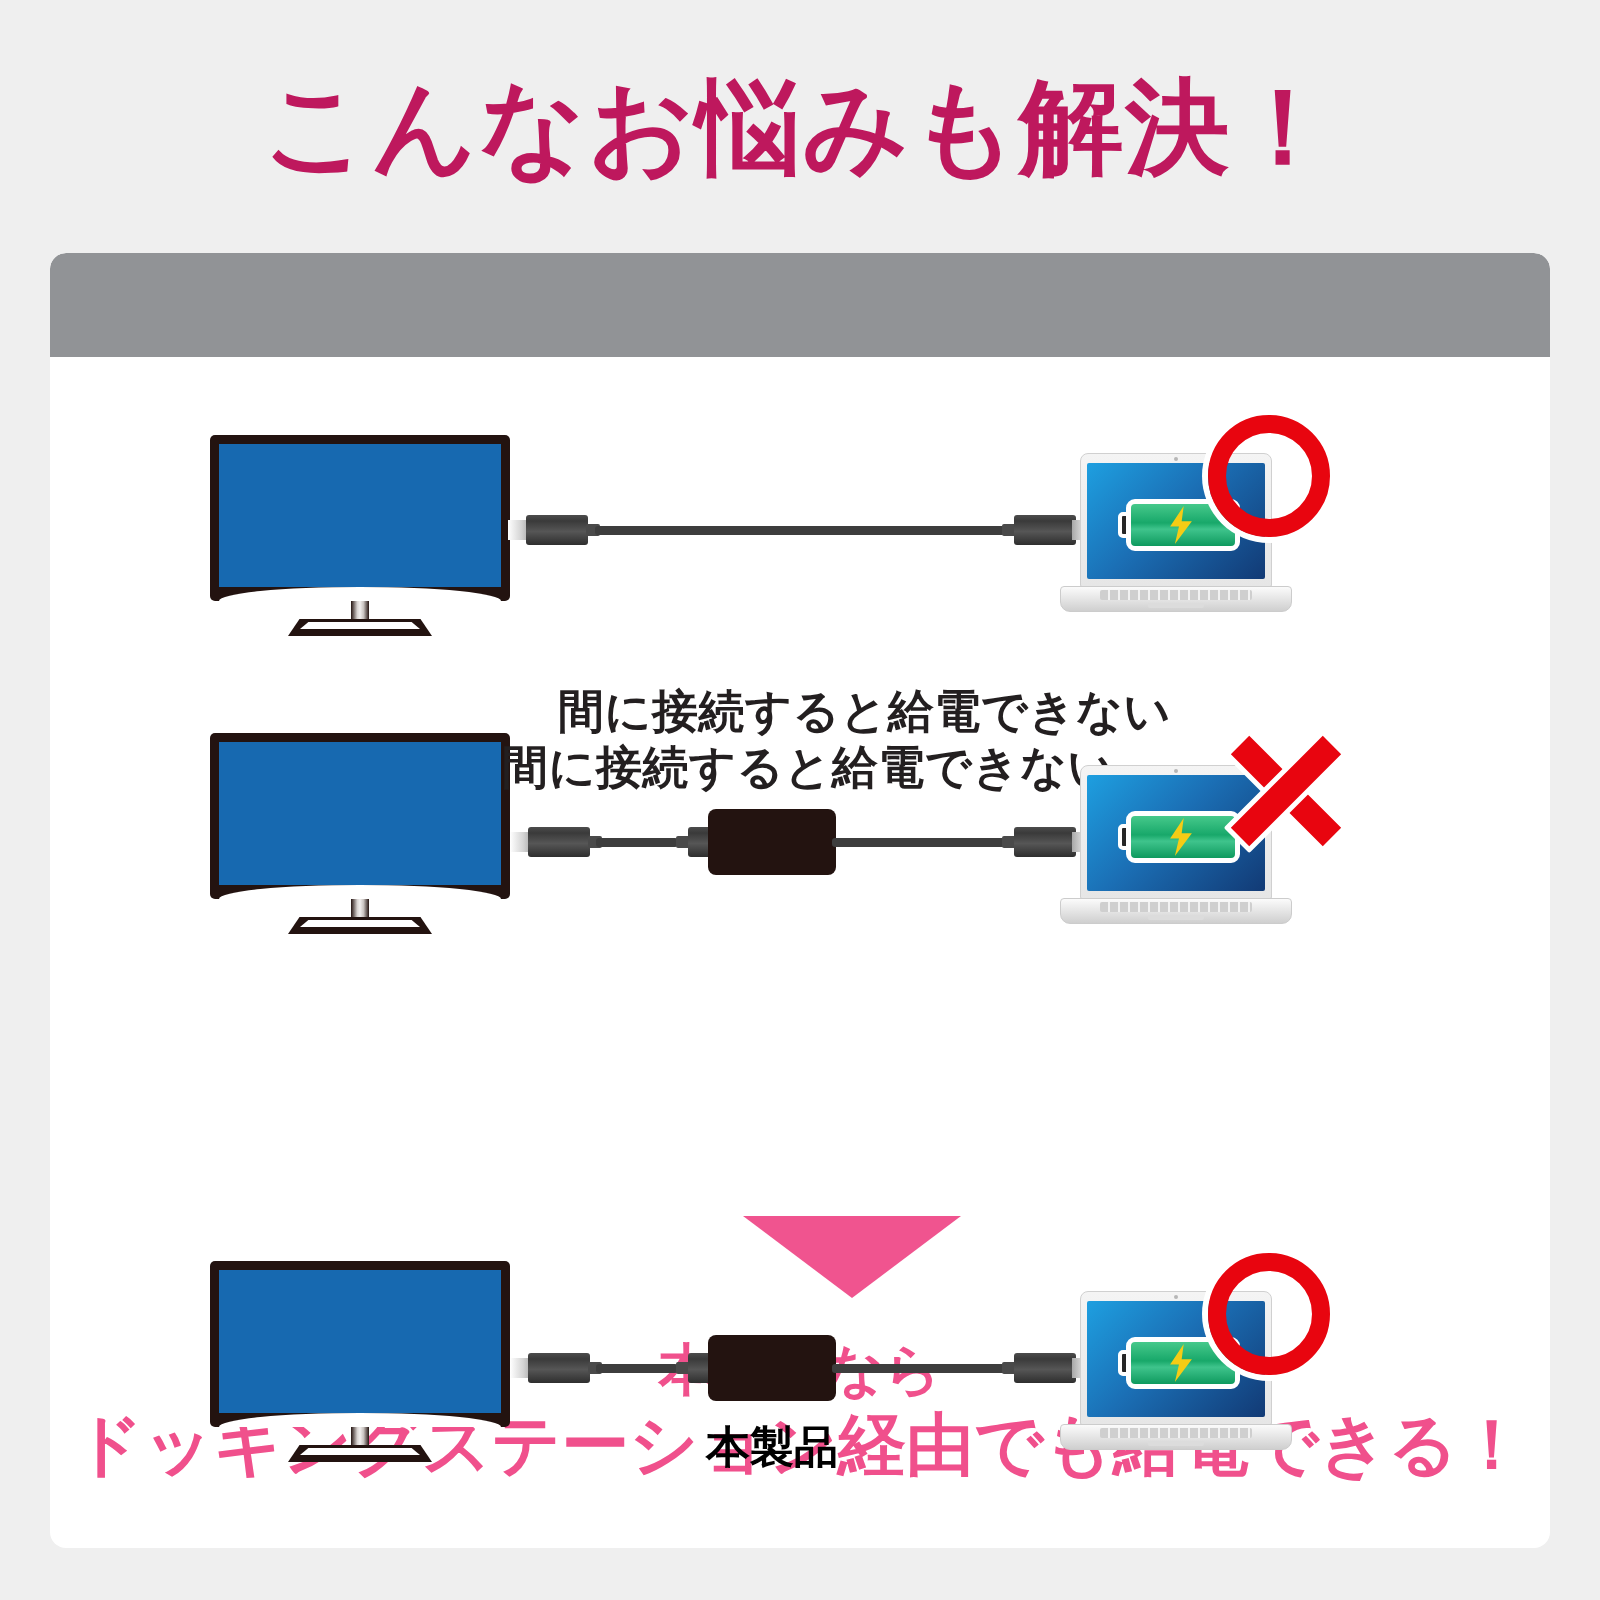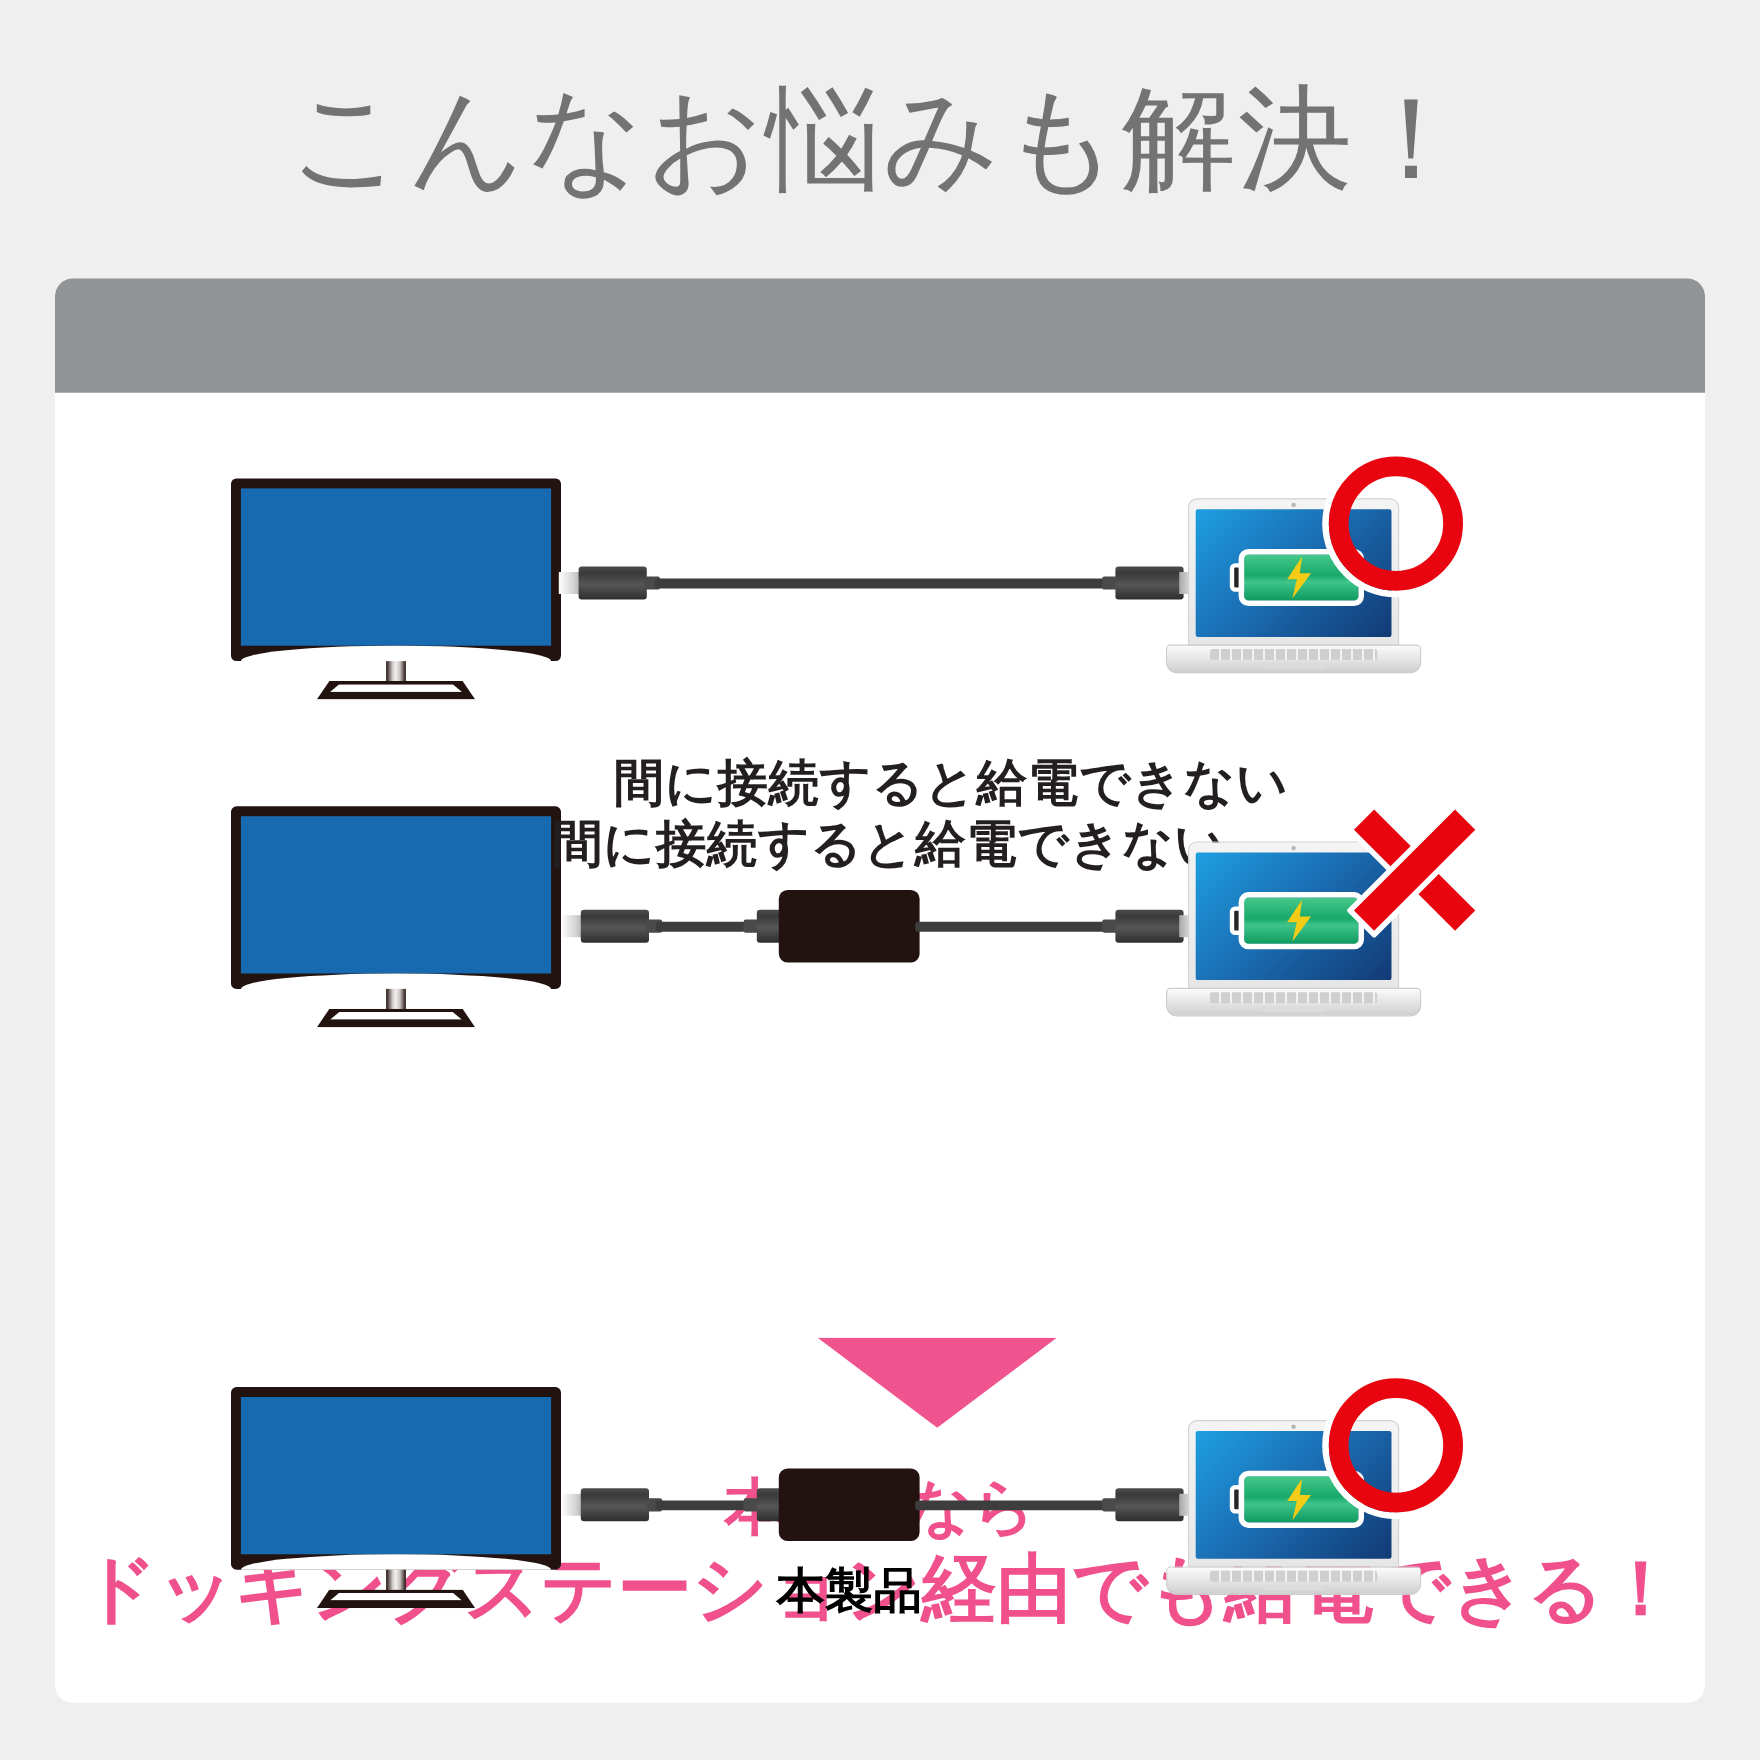--- a/index.html
+++ b/index.html
@@ -17,22 +17,22 @@
 
   
   .page-title {
     position: absolute;
     top: 62px;
     left: 0;
     width: 1600px;
     text-align: center;
     font-size: 104px;
     line-height: 130px;
-    font-weight: 400;
-    color: #737373;
+    font-weight: 700;
+    color: #be185d;
     letter-spacing: 2px;
     white-space: nowrap;
   }
 
   
   .card {
     position: absolute;
     left: 50px;
     top: 253px;
     width: 1500px;

